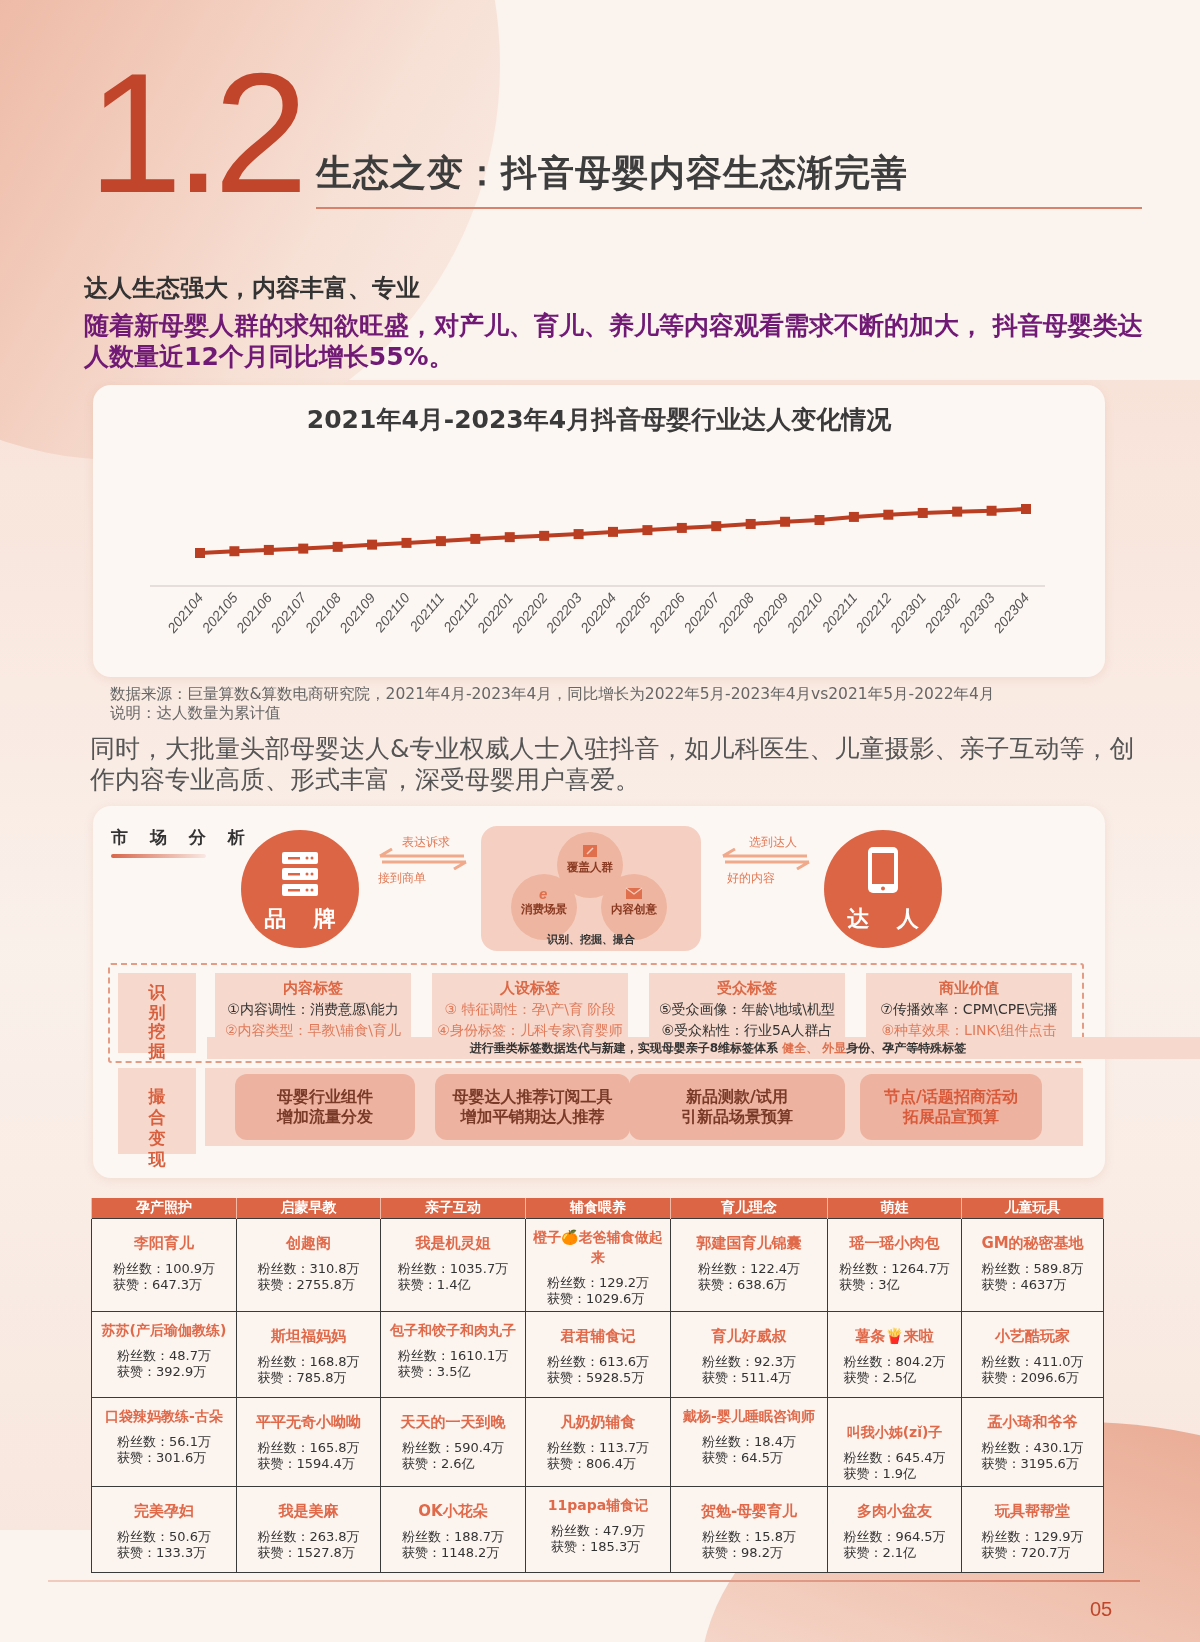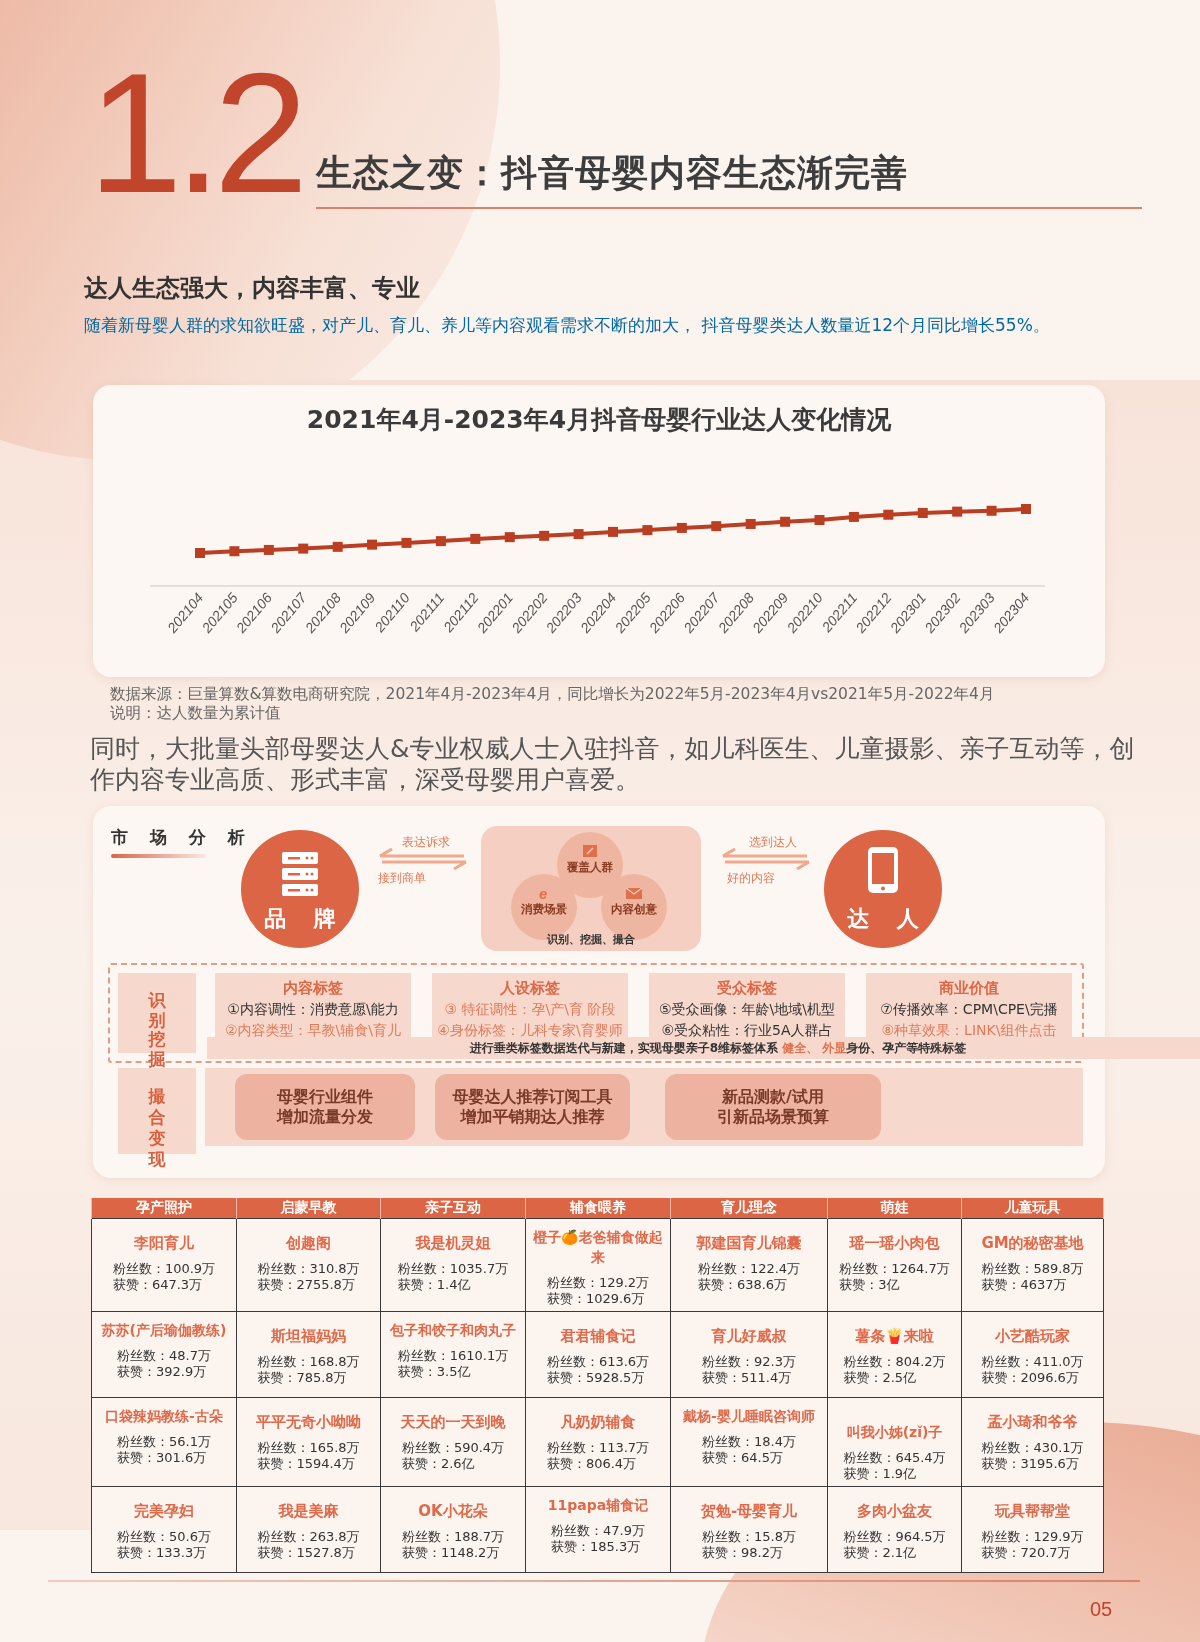--- a/index.html
+++ b/index.html
@@ -31,21 +31,21 @@
     left: 88px; top: 48px; font-family: "Liberation Sans", sans-serif;
     font-size: 170px; line-height: 170px; color: #c0452a; letter-spacing: -8px; font-weight: 400;
   }
   .page-title {
     left: 316px; top: 149px; font-size: 36px; font-weight: 700; color: #3d3d3d; letter-spacing: 1px;
   }
   .title-rule { left: 316px; top: 207px; width: 826px; height: 2px; background: #d8826b; }
 
   .sub-head { left: 84px; top: 272px; font-size: 24px; font-weight: 700; color: #333; }
   .para {
-    left: 84px; top: 310px; width: 1060px; font-size: 17px; line-height: 31px; color: #0369a1;
+    left: 84px; top: 310px; width: 1060px; font-size: 25px; line-height: 31px; color: #701a75; font-weight: bold;
   }
 
   
   .card {
     background: #fdf7f4; border-radius: 18px;
     box-shadow: 0 2px 10px rgba(200,120,90,0.15);
   }
   .chart-card { left: 93px; top: 385px; width: 1012px; height: 292px; }
   .chart-title {
     position: absolute; left: 0; top: 18px; width: 100%; text-align: center;
@@ -277,21 +277,21 @@
   <div class="circle-big" style="left:731px; top:24px;">
     <svg class="cb-icon" style="left:43px; top:16px;" width="32" height="48" viewBox="0 0 32 48">
       <rect x="1" y="1" width="30" height="46" rx="5" fill="#fff"></rect>
       <rect x="5" y="7" width="22" height="31" fill="#db6544"></rect>
       <circle cx="16" cy="42.5" r="2" fill="#db6544"></circle>
     </svg>
     <div class="cb-label">达 人</div>
   </div>
 
   <div class="dash-box">
-    <div class="side-tag" style="left:8px; top:8px; height:80px; padding-top:18px; font-size:17px; line-height:19.5px;">
+    <div class="side-tag" style="left:8px; top:8px; height:80px; padding-top:10px; font-size:17px; line-height:19.5px;">
       <span style="display:block; width:18px; margin:0 auto; word-break:break-all;">识别挖掘</span>
     </div>
     <div class="tag-box" style="left:105px;">
       <div class="tb-title">内容标签</div>
       <div class="tb-line">①内容调性：消费意愿\能力</div>
       <div class="tb-line orange">②内容类型：早教\辅食\育儿</div>
     </div>
     <div class="tag-box" style="left:322px;">
       <div class="tb-title">人设标签</div>
       <div class="tb-line orange">③ 特征调性：孕\产\育 阶段</div>
@@ -317,23 +317,27 @@
   </div>
   <div class="conv-strip">
     <div class="conv-btn" style="left:30px; width:180px;">
       <div>母婴行业组件</div>
       <div>增加流量分发</div>
     </div>
     <div class="conv-btn" style="left:230px; width:195px;">
       <div>母婴达人推荐订阅工具</div>
       <div>增加平销期达人推荐</div>
     </div>
-    <div class="conv-btn" style="left:460px; width:216px;text-align:center;">
+    <div class="conv-btn" style="left:424px; width:216px;text-align:center;">
       <div>新品测款/试用</div>
       <div>引新品场景预算</div>
+    </div>
+    <div class="conv-btn red" style="left:655px; width:182px;">
+      <div>节点/话题招商活动</div>
+      <div>拓展品宣预算</div>
     </div>
   </div>
 </div>
 
 <table class="layer inf-table" id="inf-table">
   <colgroup>
     <col style="width:145px">
       <col style="width:144px">
       <col style="width:145px">
       <col style="width:145px">

